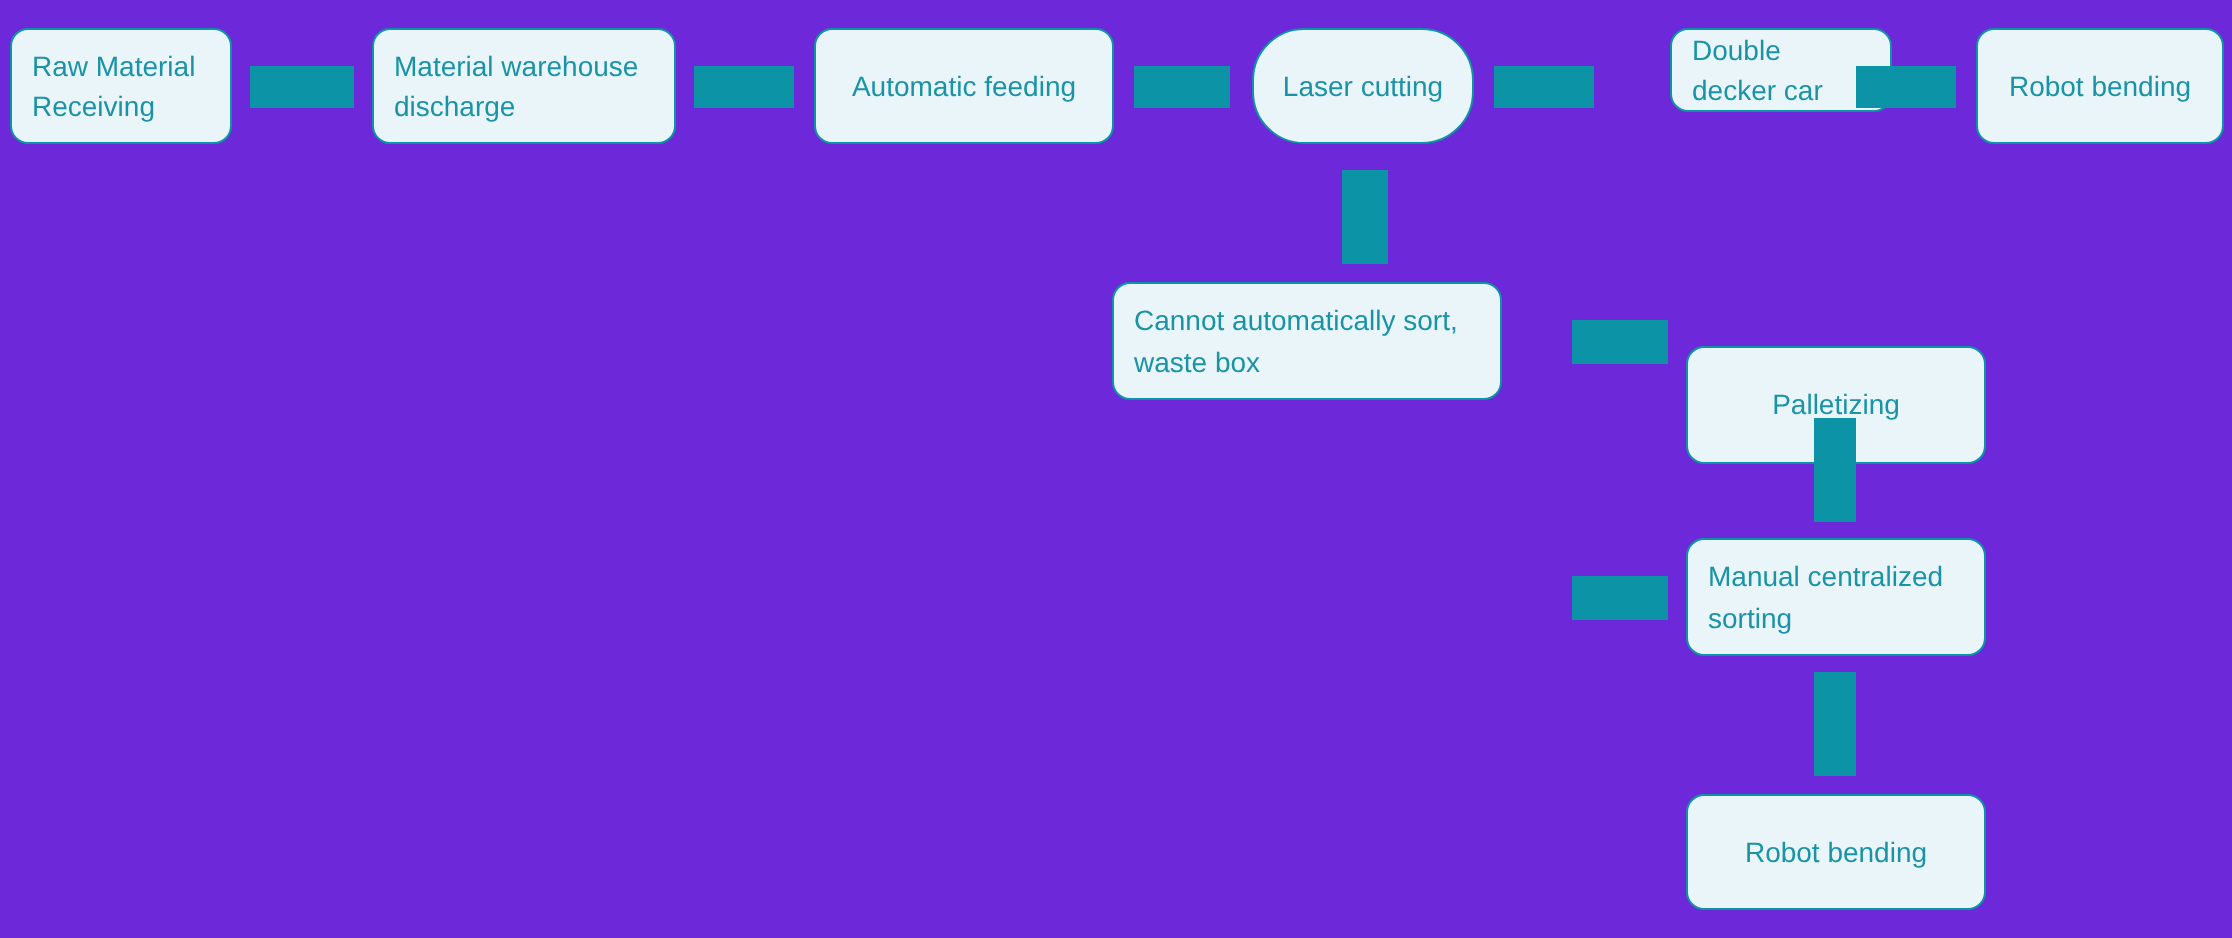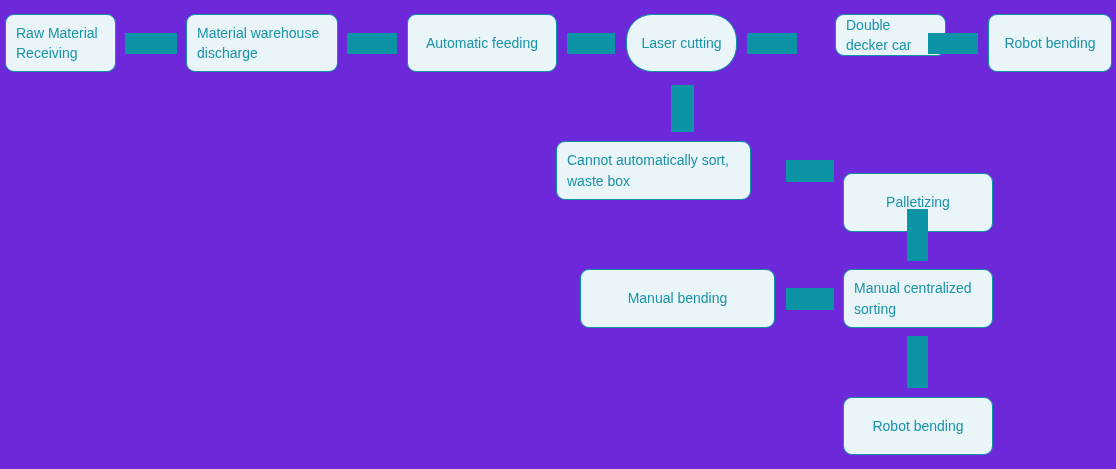--- a/index.html
+++ b/index.html
@@ -81,23 +81,20 @@
     <span class="lbl">Robot bending</span>
   </div>
 
   <div class="node n6">
     <span class="lbl">Cannot automatically sort, waste box</span>
   </div>
   <div class="node n7">
     <span class="lbl">Palletizing</span>
   </div>
 
-  <div class="node n8">
-    <span class="lbl">Manual bending</span>
-  </div>
   <div class="node n9">
     <span class="lbl">Manual centralized sorting</span>
   </div>
 
   <div class="node n10">
     <span class="lbl">Robot bending</span>
   </div>
 
   <div class="conn c0"></div>
   <div class="conn c1"></div>

